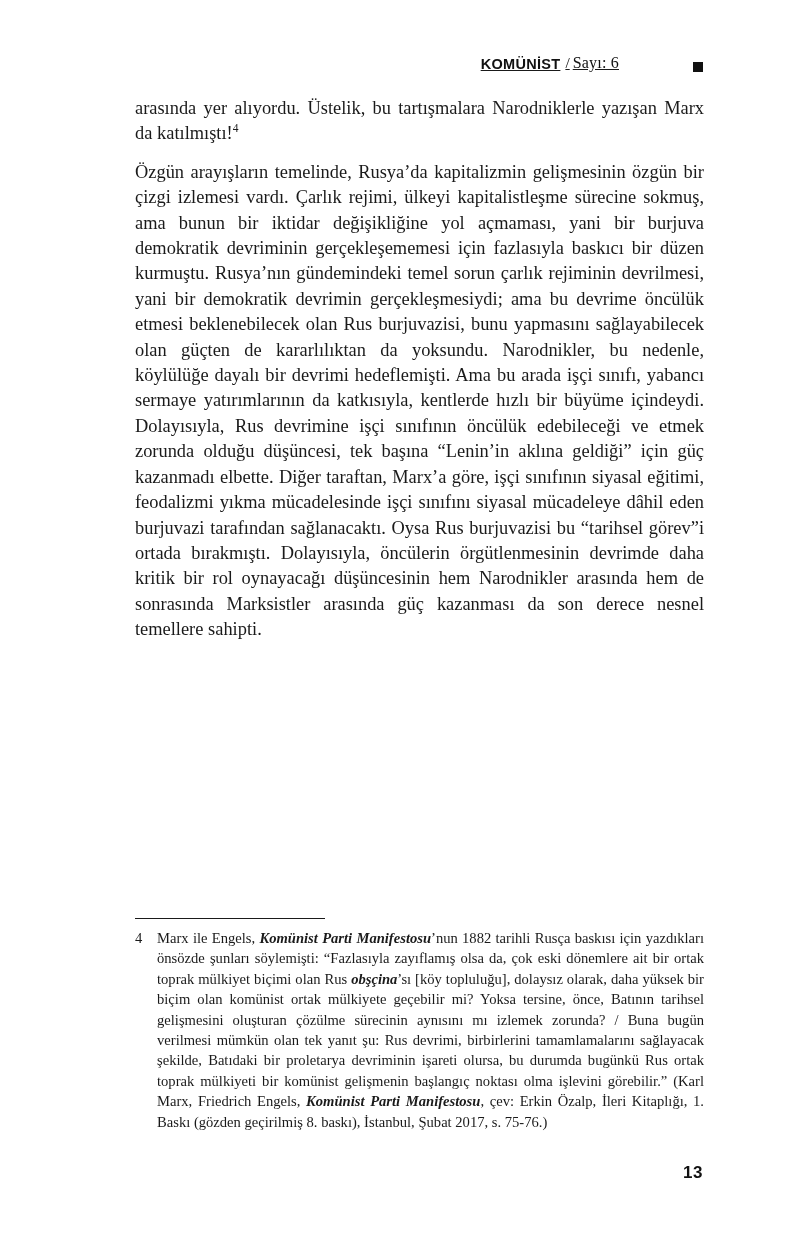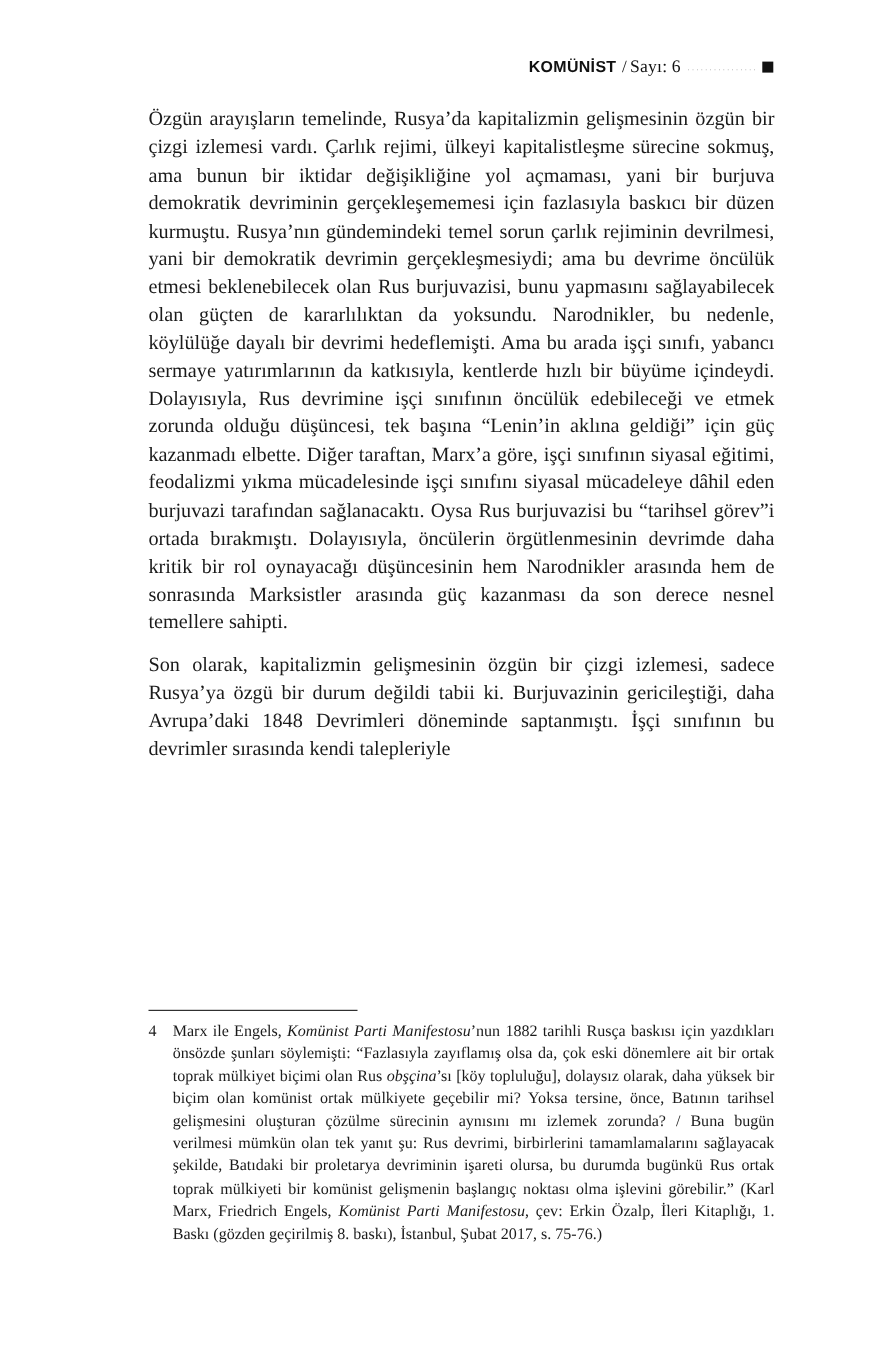--- a/index.html
+++ b/index.html
@@ -18,23 +18,24 @@
   }
 
   
   .running-head {
     position: absolute;
     top: 50px;
     left: 135px;
     right: 95px;
     height: 22px;
     display: flex;
-    align-items: center;
+    align-items: flex-end;
     justify-content: flex-end;
     white-space: nowrap;
+    text-decoration: underline;
   }
   .rh-title {
     font-family: "Liberation Sans", "DejaVu Sans", sans-serif;
     font-weight: bold;
     font-size: 14.5px;
     letter-spacing: 0.3px;
     color: #111111;
   }
   .rh-sep {
     font-size: 15.5px;
@@ -111,20 +112,21 @@
   .footnote .fn-num {
     position: absolute;
     left: 0;
     top: 0;
     width: 14px;
     text-align: left;
     font-size: 14.6px;
   }
   .footnote i, .footnote em {
     font-style: italic;
+    font-weight: bold;
   }
 
   
   .folio {
     position: absolute;
     left: 0;
     right: 95px;
     top: 1163px;
     text-align: right;
     font-family: "Liberation Sans", "DejaVu Sans", sans-serif;
@@ -141,25 +143,26 @@
 
   <div class="running-head">
     <span class="rh-title">KOMÜNİST</span>
     <span class="rh-sep">/</span>
     <span class="rh-issue">Sayı: 6</span>
     <span class="rh-dots"></span>
     <span class="rh-square"></span>
   </div>
 
   <div class="body-col">
+    <p class="para"><span>arasında yer alıyordu. Üstelik, bu tartışmalara Narodniklerle yazışan Marx da katılmıştı!</span><sup class="fn-ref">4</sup></p>
     <p class="para">Özgün arayışların temelinde, Rusya’da kapitalizmin gelişmesinin özgün bir çizgi izlemesi vardı. Çarlık rejimi, ülkeyi kapitalistleşme sürecine sokmuş, ama bunun bir iktidar değişikliğine yol açmaması, yani bir burjuva demokratik devriminin gerçekleşememesi için fazlasıyla baskıcı bir düzen kurmuştu. Rusya’nın gündemindeki temel sorun çarlık rejiminin devrilmesi, yani bir demokratik devrimin gerçekleşmesiydi; ama bu devrime öncülük etmesi beklenebilecek olan Rus burjuvazisi, bunu yapmasını sağlayabilecek olan güçten de kararlılıktan da yoksundu. Narodnikler, bu nedenle, köylülüğe dayalı bir devrimi hedeflemişti. Ama bu arada işçi sınıfı, yabancı sermaye yatırımlarının da katkısıyla, kentlerde hızlı bir büyüme içindeydi. Dolayısıyla, Rus devrimine işçi sınıfının öncülük edebileceği ve etmek zorunda olduğu düşüncesi, tek başına “Lenin’in aklına geldiği” için güç kazanmadı elbette. Diğer taraftan, Marx’a göre, işçi sınıfının siyasal eğitimi, feodalizmi yıkma mücadelesinde işçi sınıfını siyasal mücadeleye dâhil eden burjuvazi tarafından sağlanacaktı. Oysa Rus burjuvazisi bu “tarihsel görev”i ortada bırakmıştı. Dolayısıyla, öncülerin örgütlenmesinin devrimde daha kritik bir rol oynayacağı düşüncesinin hem Narodnikler arasında hem de sonrasında Marksistler arasında güç kazanması da son derece nesnel temellere sahipti.</p>
-    <p class="para">Son olarak, kapitalizmin gelişmesinin özgün bir çizgi izlemesi, sadece Rusya’ya özgü bir durum değildi tabii ki. Burjuvazinin gericileştiği, daha Avrupa’daki 1848 Devrimleri döneminde saptanmıştı. İşçi sınıfının bu devrimler sırasında kendi talepleriyle</p>
   </div>
 
   <div class="footnote-block">
     <div class="footnote-rule"></div>
     <div class="footnote">
       <span class="fn-num">4</span><span>Marx ile Engels, </span><i>Komünist Parti Manifestosu</i><span>’nun 1882 tarihli Rusça baskısı için yazdıkları önsözde şunları söylemişti: “Fazlasıyla zayıflamış olsa da, çok eski dönemlere ait bir ortak toprak mülkiyet biçimi olan Rus </span><i>obşçina</i><span>’sı [köy topluluğu], dolaysız olarak, daha yüksek bir biçim olan komünist ortak mülkiyete geçebilir mi? Yoksa tersine, önce, Batının tarihsel gelişmesini oluşturan çözülme sürecinin aynısını mı izlemek zorunda? / Buna bugün verilmesi mümkün olan tek yanıt şu: Rus devrimi, birbirlerini tamamlamalarını sağlayacak şekilde, Batıdaki bir proletarya devriminin işareti olursa, bu durumda bugünkü Rus ortak toprak mülkiyeti bir komünist gelişmenin başlangıç noktası olma işlevini görebilir.” (Karl Marx, Friedrich Engels, </span><i>Komünist Parti Manifestosu</i><span>, çev: Erkin Özalp, İleri Kitaplığı, 1. Baskı (gözden geçirilmiş 8. baskı), İstanbul, Şubat 2017, s. 75-76.)</span>
     </div>
   </div>
 
+  <div class="folio">13</div>
 
 </div>
 
 </body></html>

